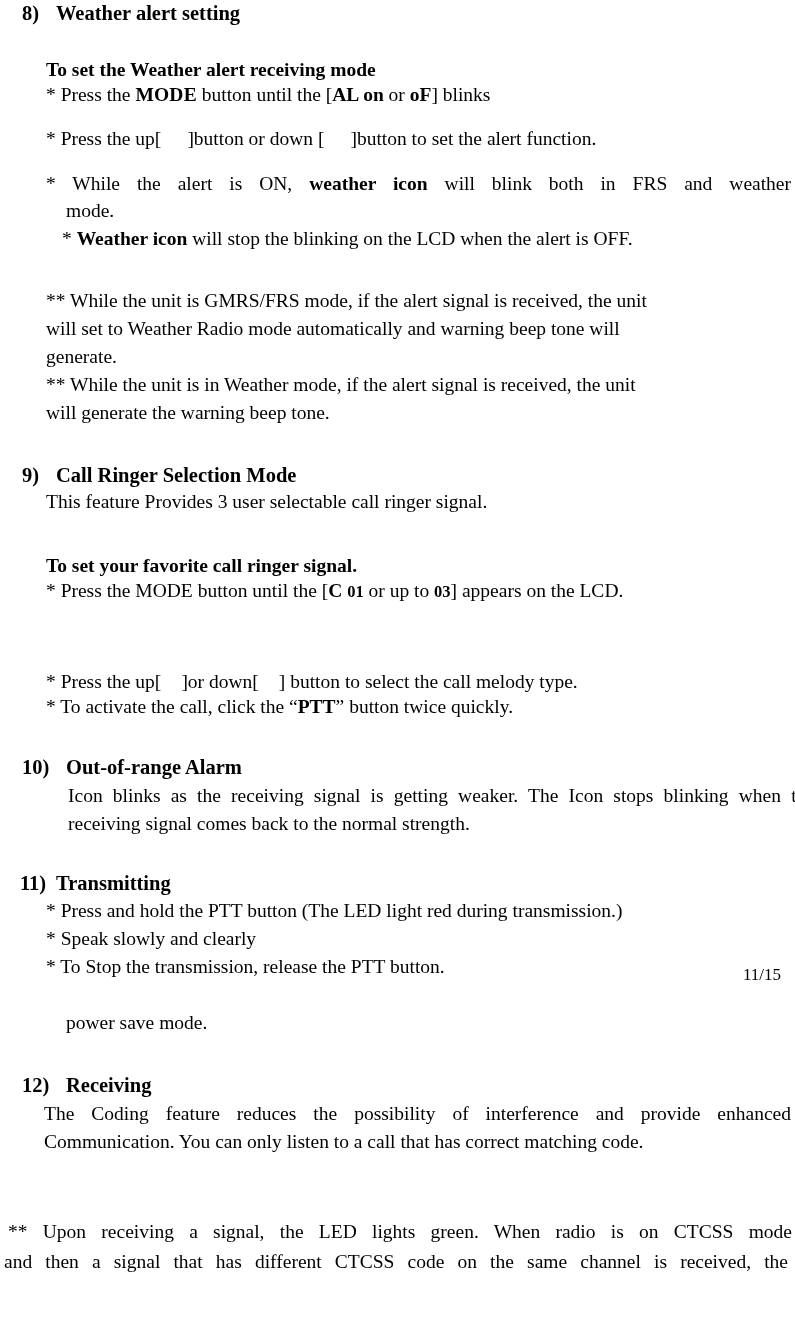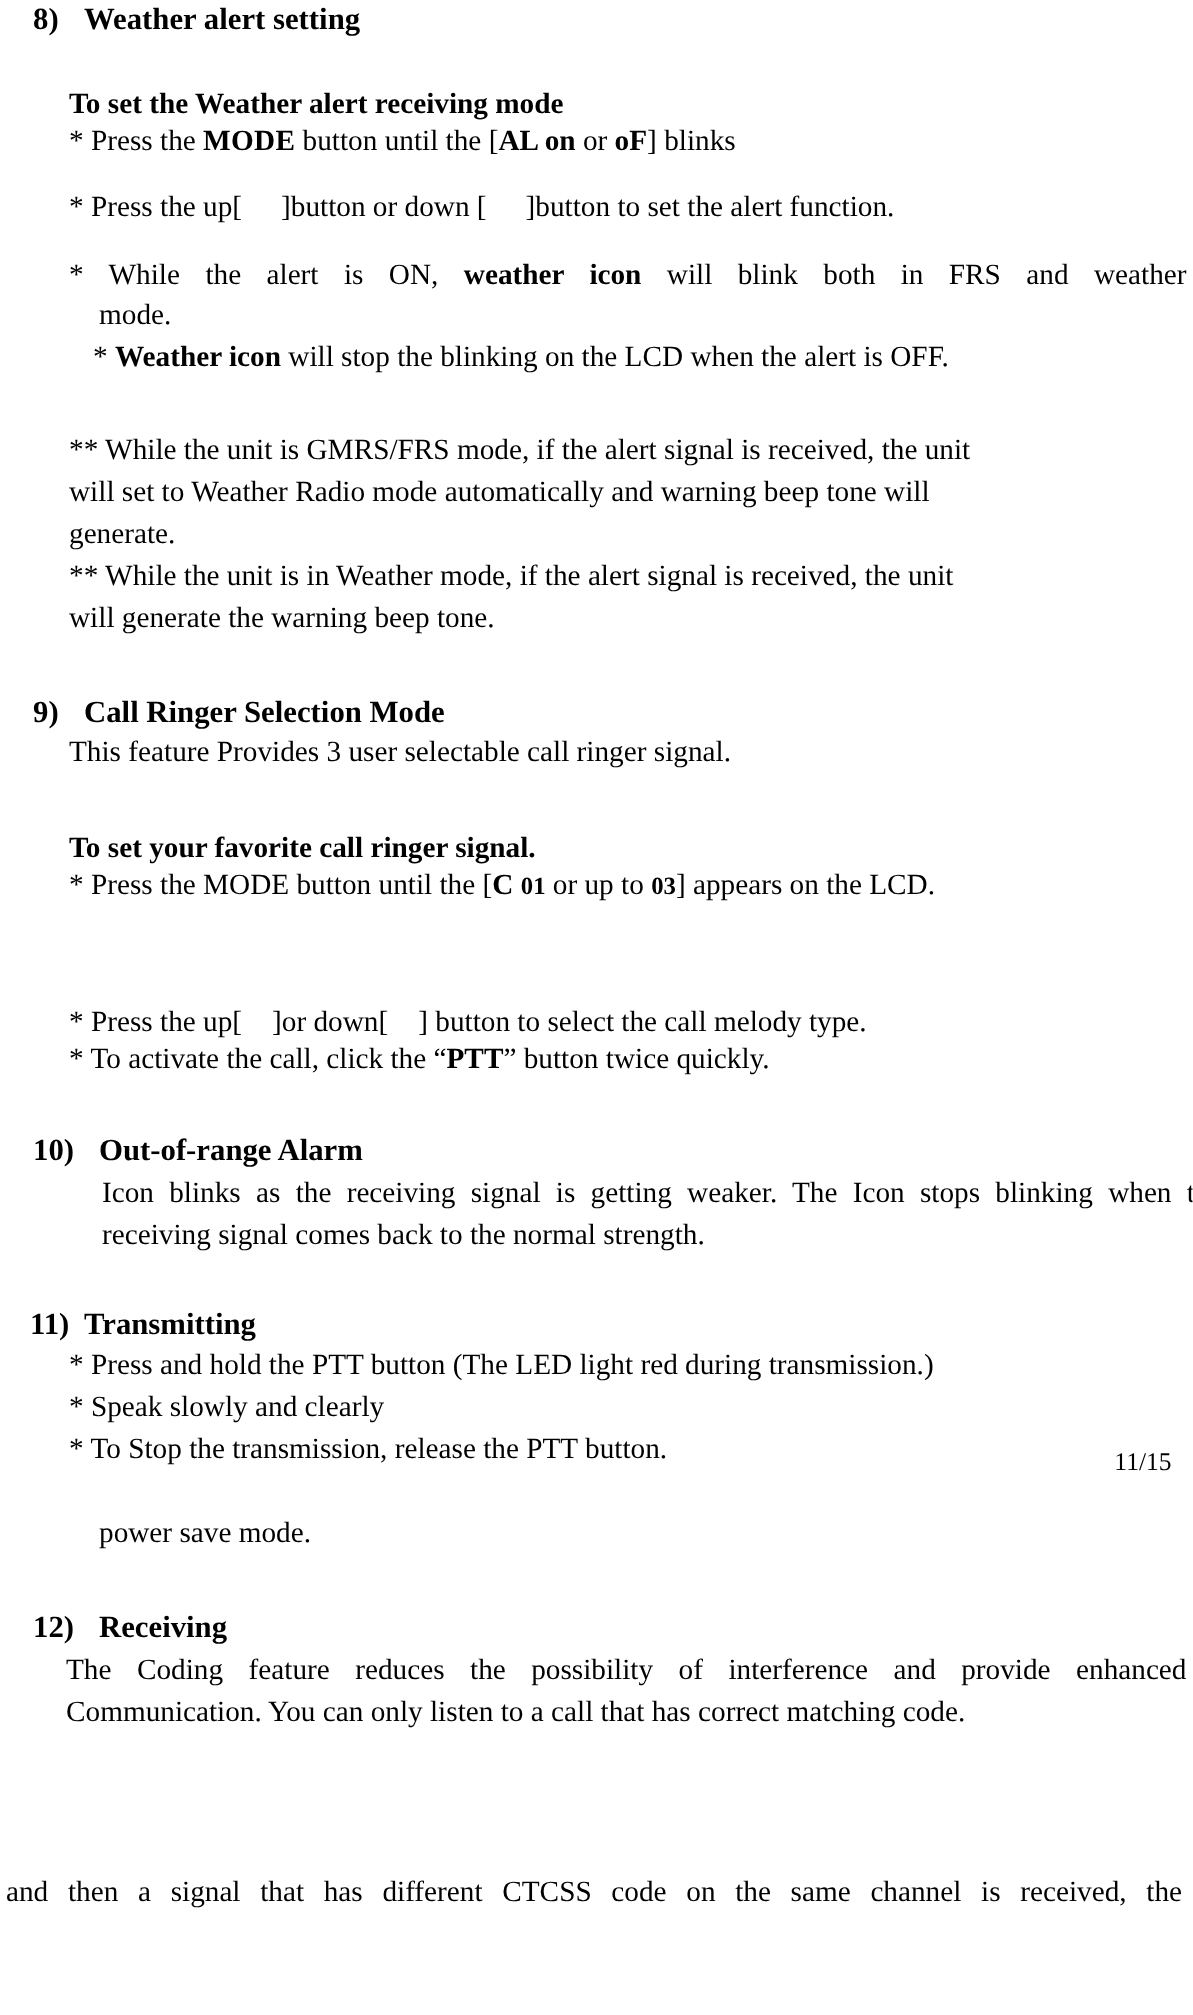--- a/index.html
+++ b/index.html
@@ -149,17 +149,18 @@
   <div class="abs body-line" style="left:46px; top:926px;">* Speak slowly and clearly</div>
   <div class="abs body-line" style="left:46px; top:954px;">* To Stop the transmission, release the PTT button.</div>
   <div class="abs body-line" style="left:66px; top:1010px;">power save mode.</div>
 
   <div class="abs sec-head" style="left:22px; top:1072px;">
     <span class="sec-num" style="width:44px;">12)</span><span>Receiving</span>
   </div>
 
   <div class="abs para last-left" style="left:44px; top:1100px; width:747px;">The Coding feature reduces the possibility of interference and provide enhanced Communication. You can only listen to a call that has correct matching code.</div>
 
+  <div class="abs body-just" style="left:8px; top:1218px; width:784px;">** Upon receiving a signal, the LED lights green. When radio is on CTCSS mode</div>
   <div class="abs body-just" style="left:4px; top:1248px; width:784px;">and then a signal that has different CTCSS code on the same channel is received, the</div>
 
   <div class="footer-page">11/15</div>
 
 </div>
 
 </body></html>

